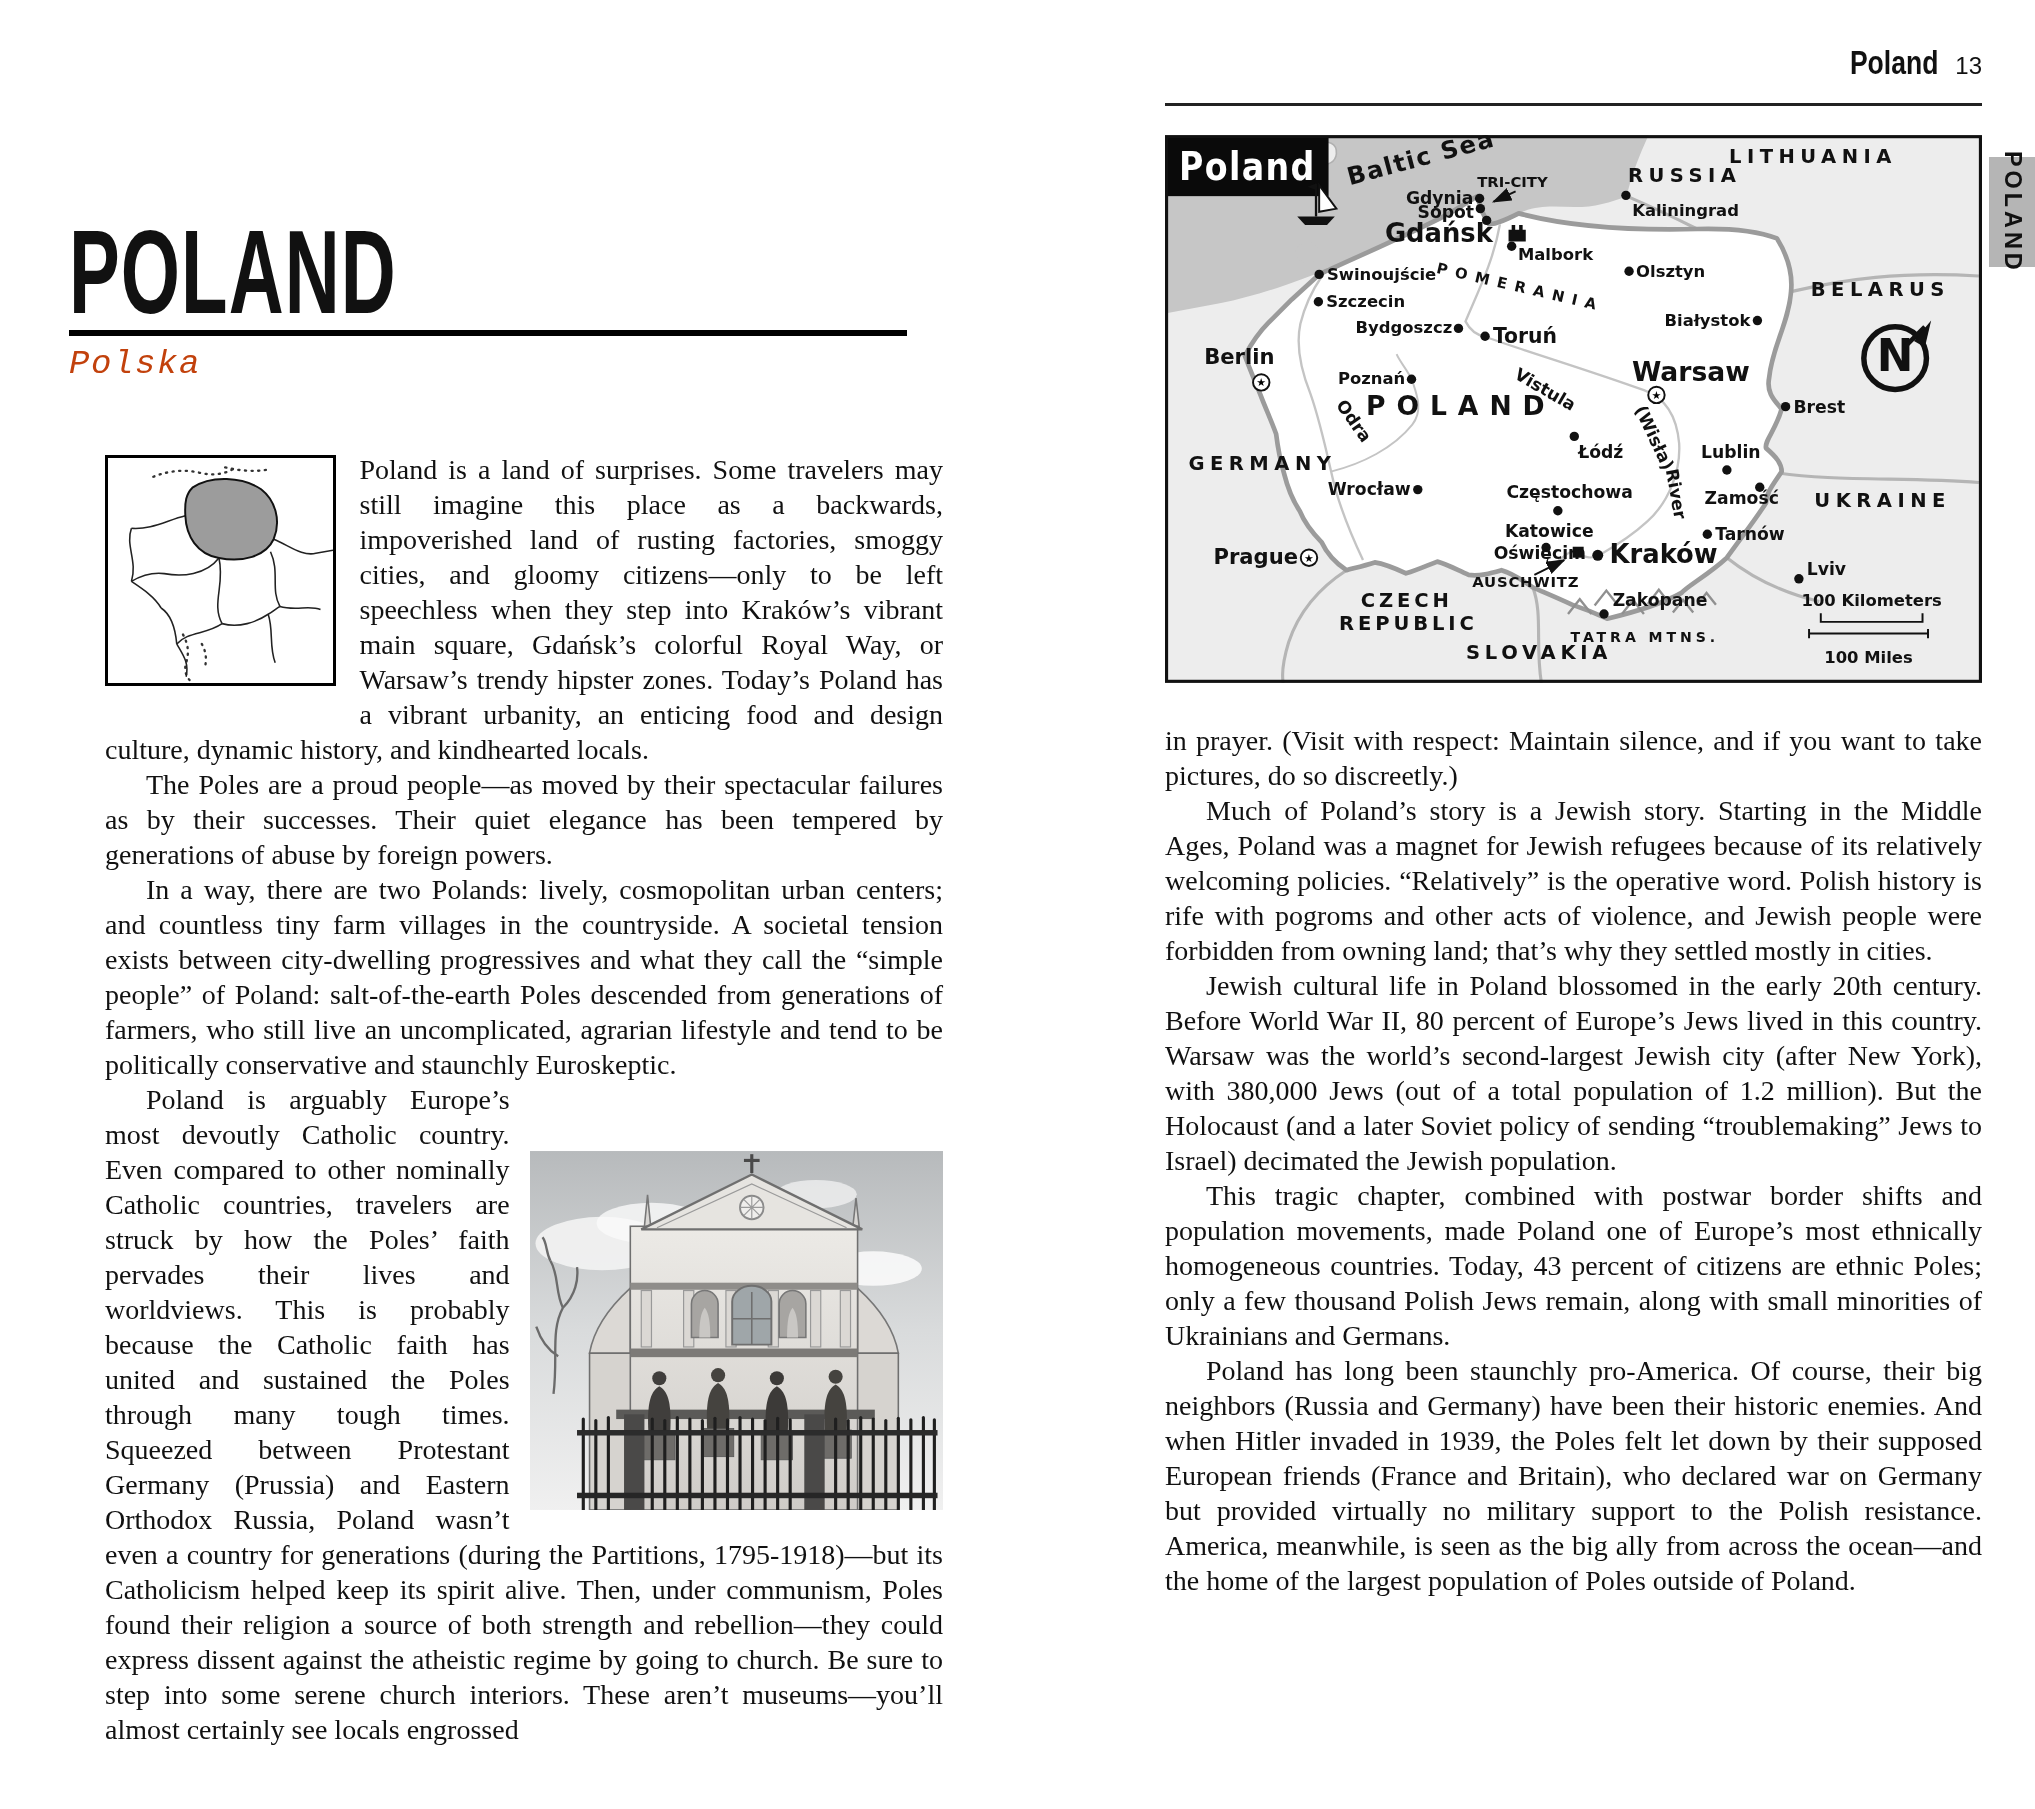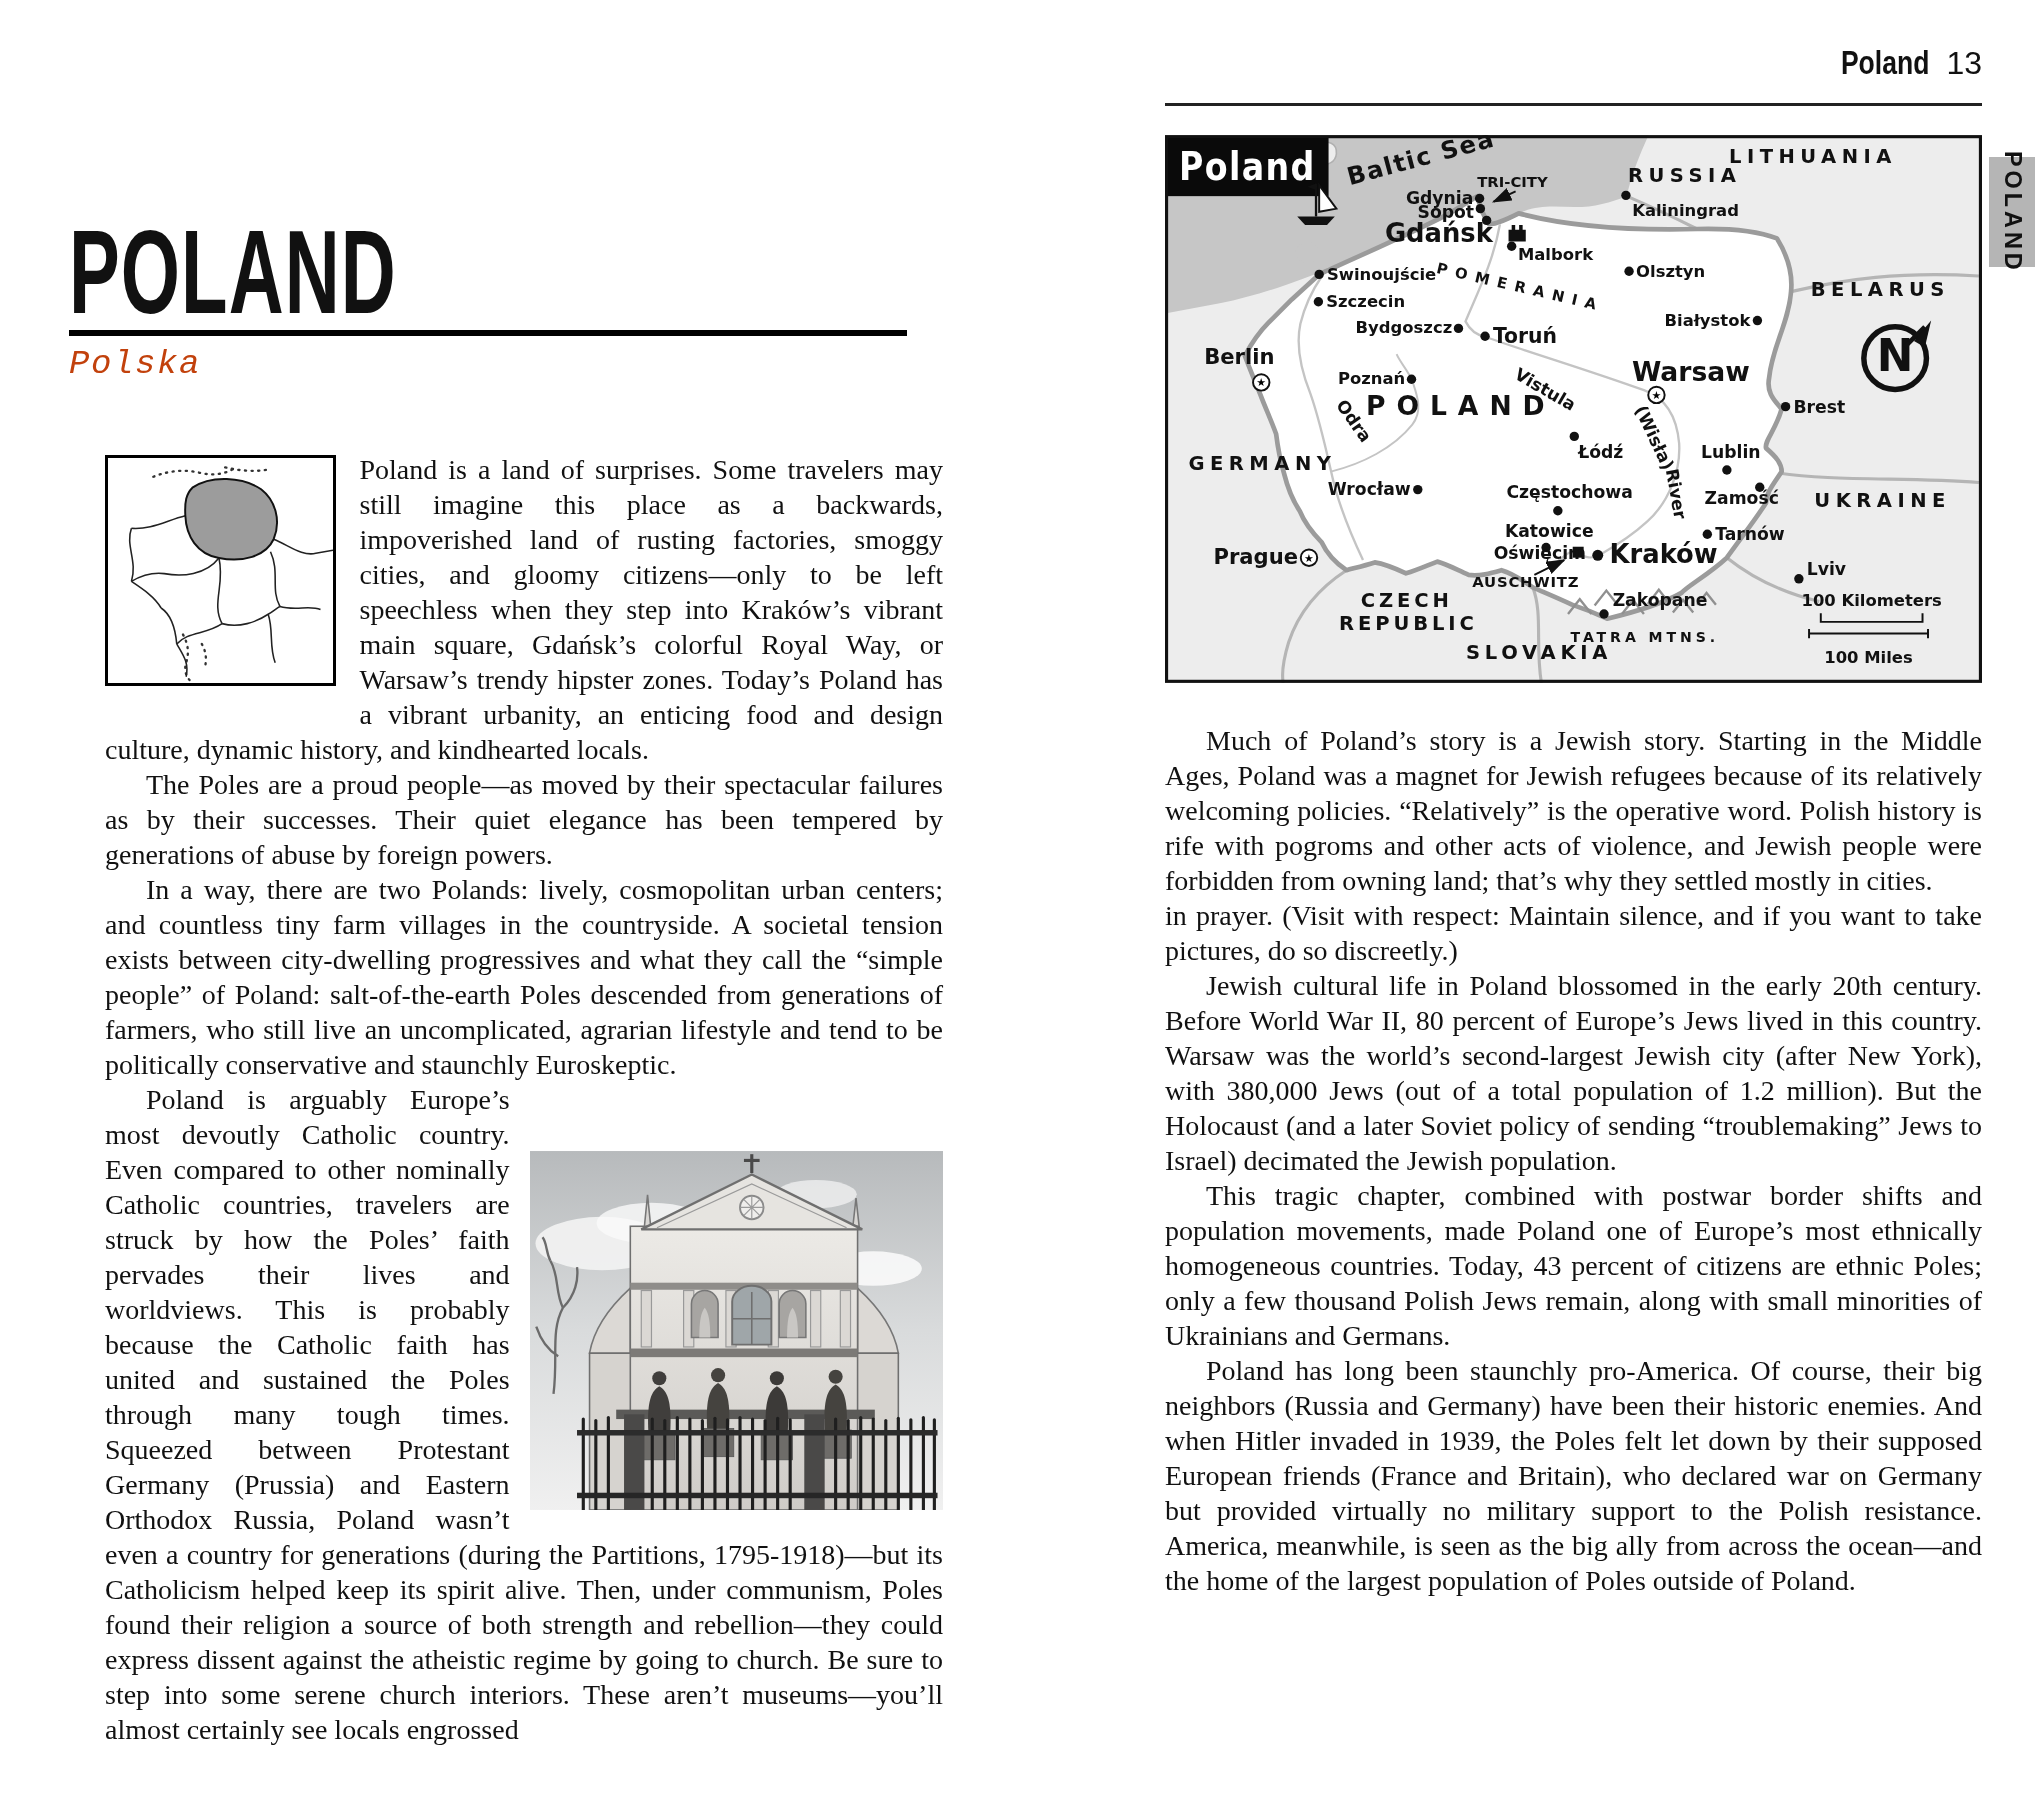--- a/index.html
+++ b/index.html
@@ -5,21 +5,21 @@
   html,body{margin:0;padding:0;}
   body{
     width:2035px;height:1809px;position:relative;background:#ffffff;
     font-family:"Liberation Serif","DejaVu Serif",serif;color:#111;
     overflow:hidden;
   }
   
   .pg-head{position:absolute;top:43px;right:53px;display:flex;gap:17px;align-items:baseline;
     font-family:"Liberation Sans",sans-serif;}
   .ph-name{font-weight:bold;font-size:34px;display:inline-block;transform:scaleX(.78);transform-origin:right bottom;}
-  .ph-num{font-size:32px;}
+  .ph-num{font-size:24px;}
   .head-rule{position:absolute;left:1165px;top:103px;width:817px;height:3.1px;background:#222;}
   
   .chapter{position:absolute;left:69px;top:229px;width:838px;}
   .ch-title{font-family:"Liberation Sans",sans-serif;font-weight:bold;font-size:119px;line-height:85px;
     display:inline-block;transform:scaleX(.64);transform-origin:left bottom;letter-spacing:1.6px;}
   .ch-rule{margin-top:12.5px;height:6.3px;background:#000;width:838px;}
   .ch-sub{margin-top:9.4px;font-family:Liberation Mono, monospace;font-style:italic;font-size:34px;color:#c2410c;letter-spacing:1.6px;}
   
   .body-left{position:absolute;left:69px;top:452px;width:838px;font-size:28px;line-height:35px;text-align:justify;margin-left:36px;}
   .body-right{position:absolute;left:1165px;top:723px;width:817px;font-size:28px;line-height:35px;text-align:justify;}
@@ -205,22 +205,22 @@
             <rect x="60" y="356" width="460" height="7" fill="#2c2c2c"></rect>
             <rect x="60" y="436" width="460" height="7" fill="#262626"></rect>
           </g>
         </g>
       </svg>
     </span><span>Poland is arguably Europe’s most devoutly Catholic country. Even compared to other nominally Catholic countries, travelers are struck by how the Poles’ faith pervades their lives and worldviews. This is probably because the Catholic faith has united and sustained the Poles through many tough times. Squeezed between Protestant Germany (Prussia) and Eastern Orthodox Russia, Poland wasn’t even a country for generations (during the Partitions, 1795-1918)—but its Catholicism helped keep its spirit alive. Then, under communism, Poles found their religion a source of both strength and rebellion—they could express dissent against the atheistic regime by going to church. Be sure to step into some serene church interiors. These aren’t museums—you’ll almost certainly see locals engrossed</span>
   </p>
 </div>
 
 <div class="body-right">
+  <p class="para"><span>in prayer. (Visit with respect: Maintain silence, and if you want to take pictures, do so discreetly.)</span></p>
   <p class="para ind"><span>Much of Poland’s story is a Jewish story. Starting in the Middle Ages, Poland was a magnet for Jewish refugees because of its relatively welcoming policies. “Relatively” is the operative word. Polish history is rife with pogroms and other acts of violence, and Jewish people were forbidden from owning land; that’s why they settled mostly in cities.</span></p>
-  <p class="para"><span>in prayer. (Visit with respect: Maintain silence, and if you want to take pictures, do so discreetly.)</span></p>
   <p class="para ind"><span>Jewish cultural life in Poland blossomed in the early 20th century. Before World War II, 80 percent of Europe’s Jews lived in this country. Warsaw was the world’s second-largest Jewish city (after New York), with 380,000 Jews (out of a total population of 1.2 million). But the Holocaust (and a later Soviet policy of sending “troublemaking” Jews to Israel) decimated the Jewish population.</span></p>
   <p class="para ind"><span>This tragic chapter, combined with postwar border shifts and population movements, made Poland one of Europe’s most ethnically homogeneous countries. Today, 43 percent of citizens are ethnic Poles; only a few thousand Polish Jews remain, along with small minorities of Ukrainians and Germans.</span></p>
   <p class="para ind"><span>Poland has long been staunchly pro-America. Of course, their big neighbors (Russia and Germany) have been their historic enemies. And when Hitler invaded in 1939, the Poles felt let down by their supposed European friends (France and Britain), who declared war on Germany but provided virtually no military support to the Polish resistance. America, meanwhile, is seen as the big ally from across the ocean—and the home of the largest population of Poles outside of Poland.</span></p>
 </div>
 
 <div class="map-box">
 <svg viewBox="0 0 1044 700" width="817" height="548">
   <defs>
     <marker id="arr" markerWidth="12" markerHeight="10" refX="9" refY="3.5" orient="auto">
       <path d="M0,0 L10,3.5 L0,7 Z" fill="#111"></path>

